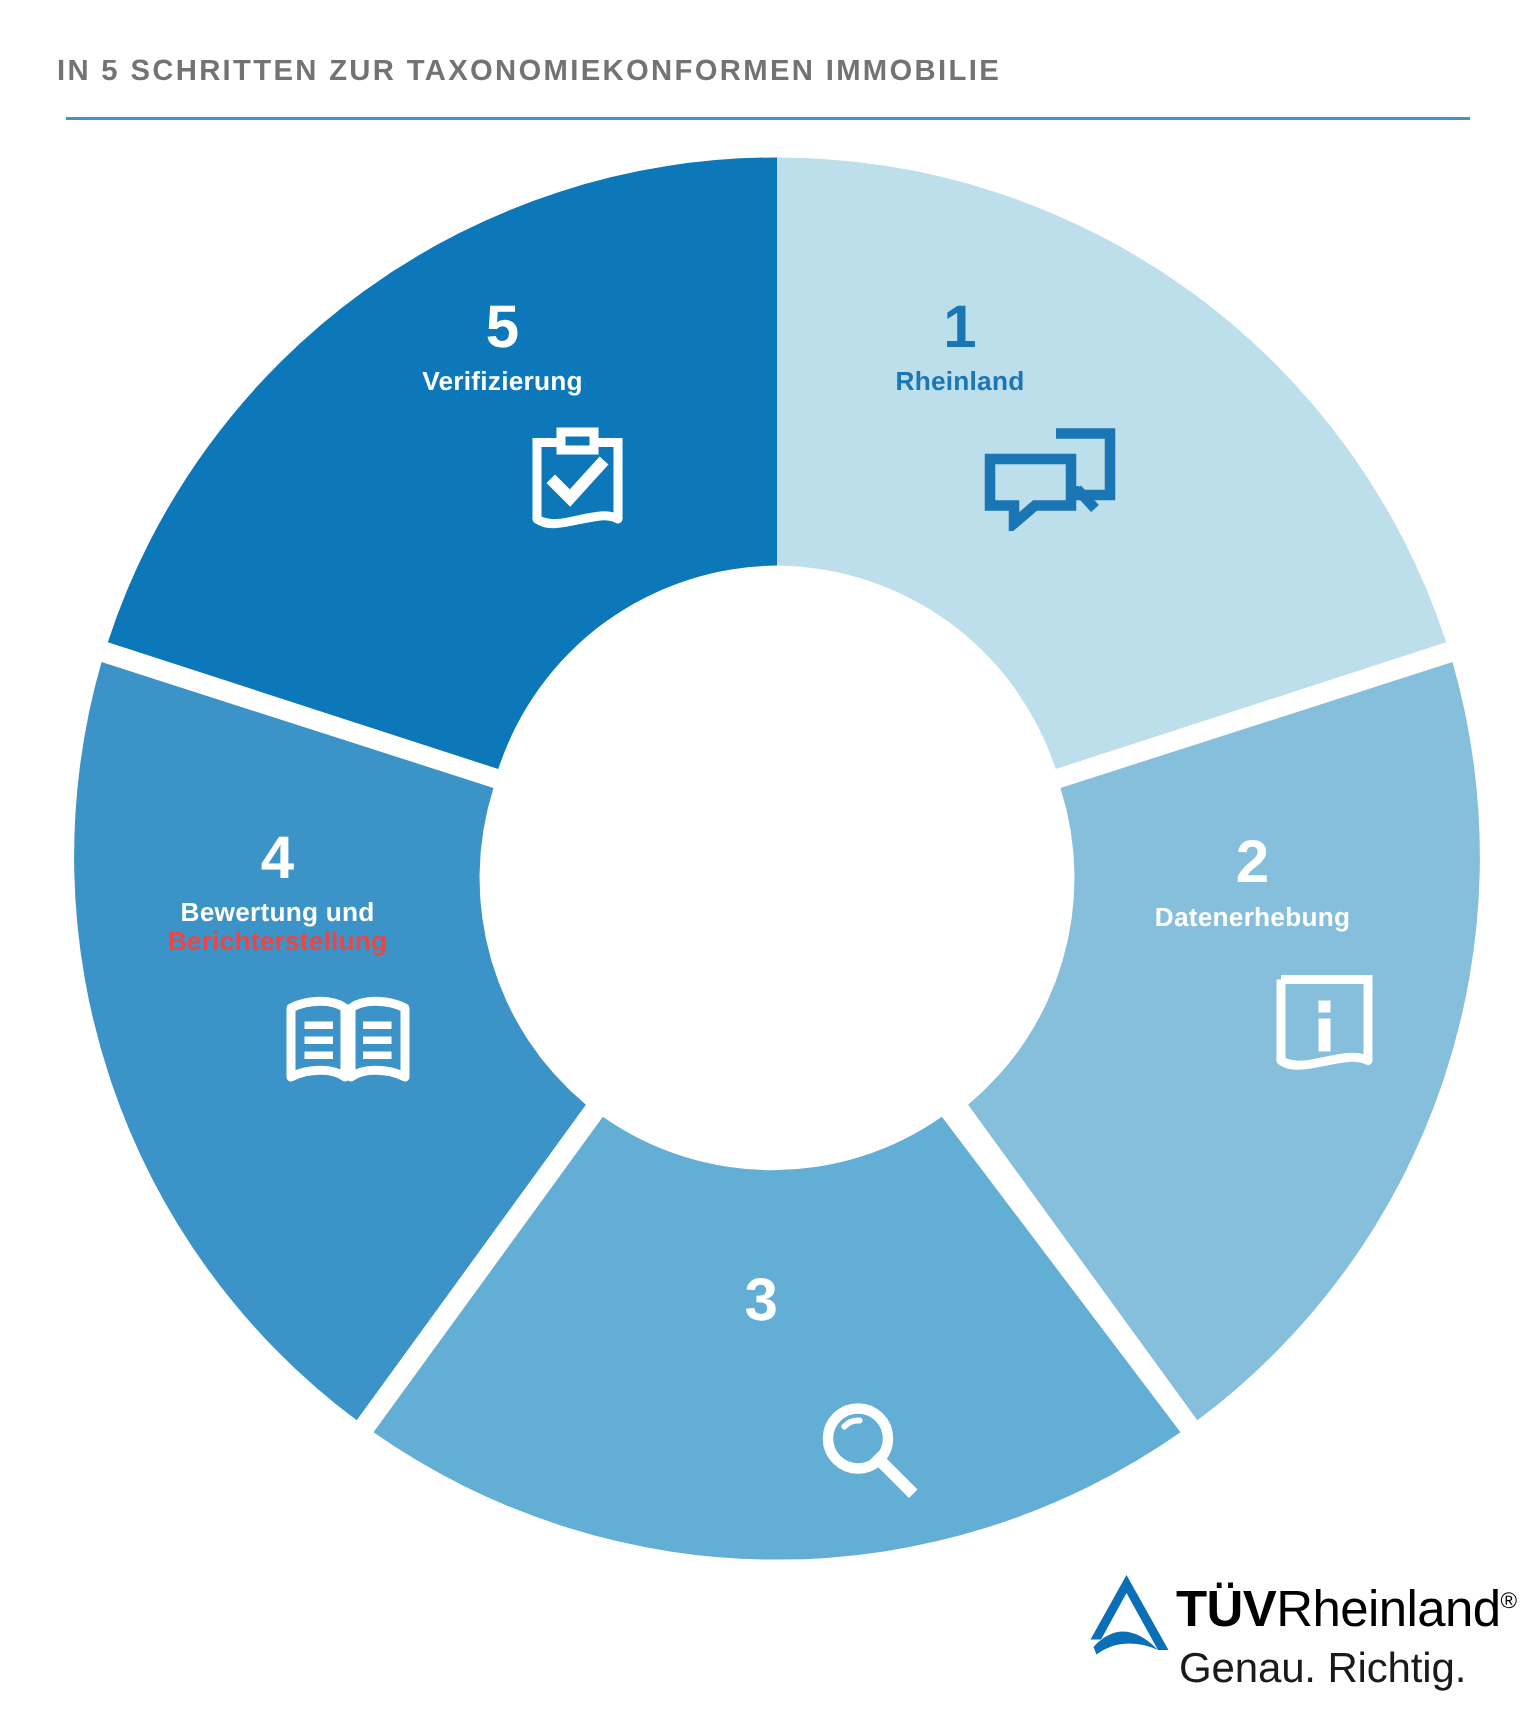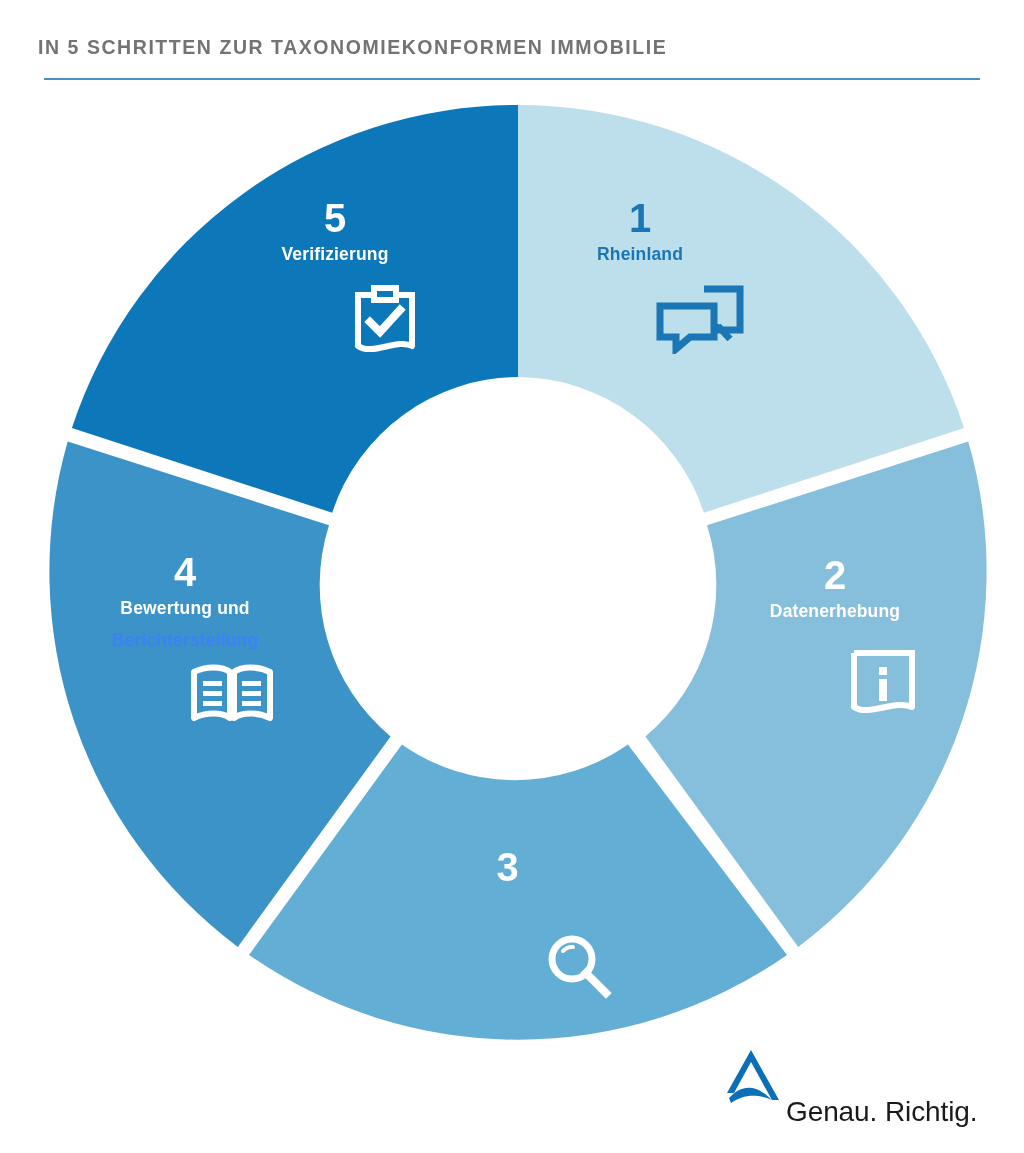--- a/index.html
+++ b/index.html
@@ -188,21 +188,21 @@
     <span class="seg-text" style="color: rgb(255, 255, 255);">Datenerhebung</span>
   </div>
 
   <div class="seg-label" id="label-3">
     <span class="seg-num" style="color: rgb(255, 255, 255);">3</span>
   </div>
 
   <div class="seg-label" id="label-4">
     <span class="seg-num" style="color: rgb(255, 255, 255);">4</span>
     <span class="seg-text" style="color: rgb(255, 255, 255);">Bewertung und</span>
-    <span class="seg-text" style="color: #3b82f6; margin-top: 13px;">Berichterstellung</span>
+    <span class="seg-text" style="color: #ef4444;">Berichterstellung</span>
   </div>
 
   <div class="seg-label" id="label-5">
     <span class="seg-num" style="color: rgb(255, 255, 255);">5</span>
     <span class="seg-text" style="color: rgb(255, 255, 255);">Verifizierung</span>
   </div>
 
   <div class="seg-icon" id="icon-1">
     <svg width="88" height="70" viewBox="0 0 88 70">
       <path fill="none" stroke="#1a76b4" stroke-width="7" d="M 48 5 L 84 5 L 84 46 L 60 46 L 60 40"></path>
@@ -255,14 +255,17 @@
 </div>
 
 <div id="logo">
   <div id="logo-mark">
     <svg width="58" height="60" viewBox="0 0 58 60">
       <path fill="#0b6fb8" d="M 29 2 L 57 52 L 50 52 L 29 14 L 12 45 L 5 45 Z"></path>
       <path fill="#0b6fb8" d="M 7 50 C 20 36, 34 36, 50 52 C 34 45, 20 47, 9 55 Z"></path>
       <path fill="#0b6fb8" d="M 3 54 L 55 54 L 55 57.5 L 3 57.5 Z" opacity="0"></path>
     </svg>
   </div>
+  <div id="logo-wordmark">
+    <span id="logo-tuv">TÜV</span><span id="logo-rheinland">Rheinland</span><span id="logo-reg">®</span>
+  </div>
   <div id="logo-claim">Genau. Richtig.</div>
 </div>
 
 </body></html>

